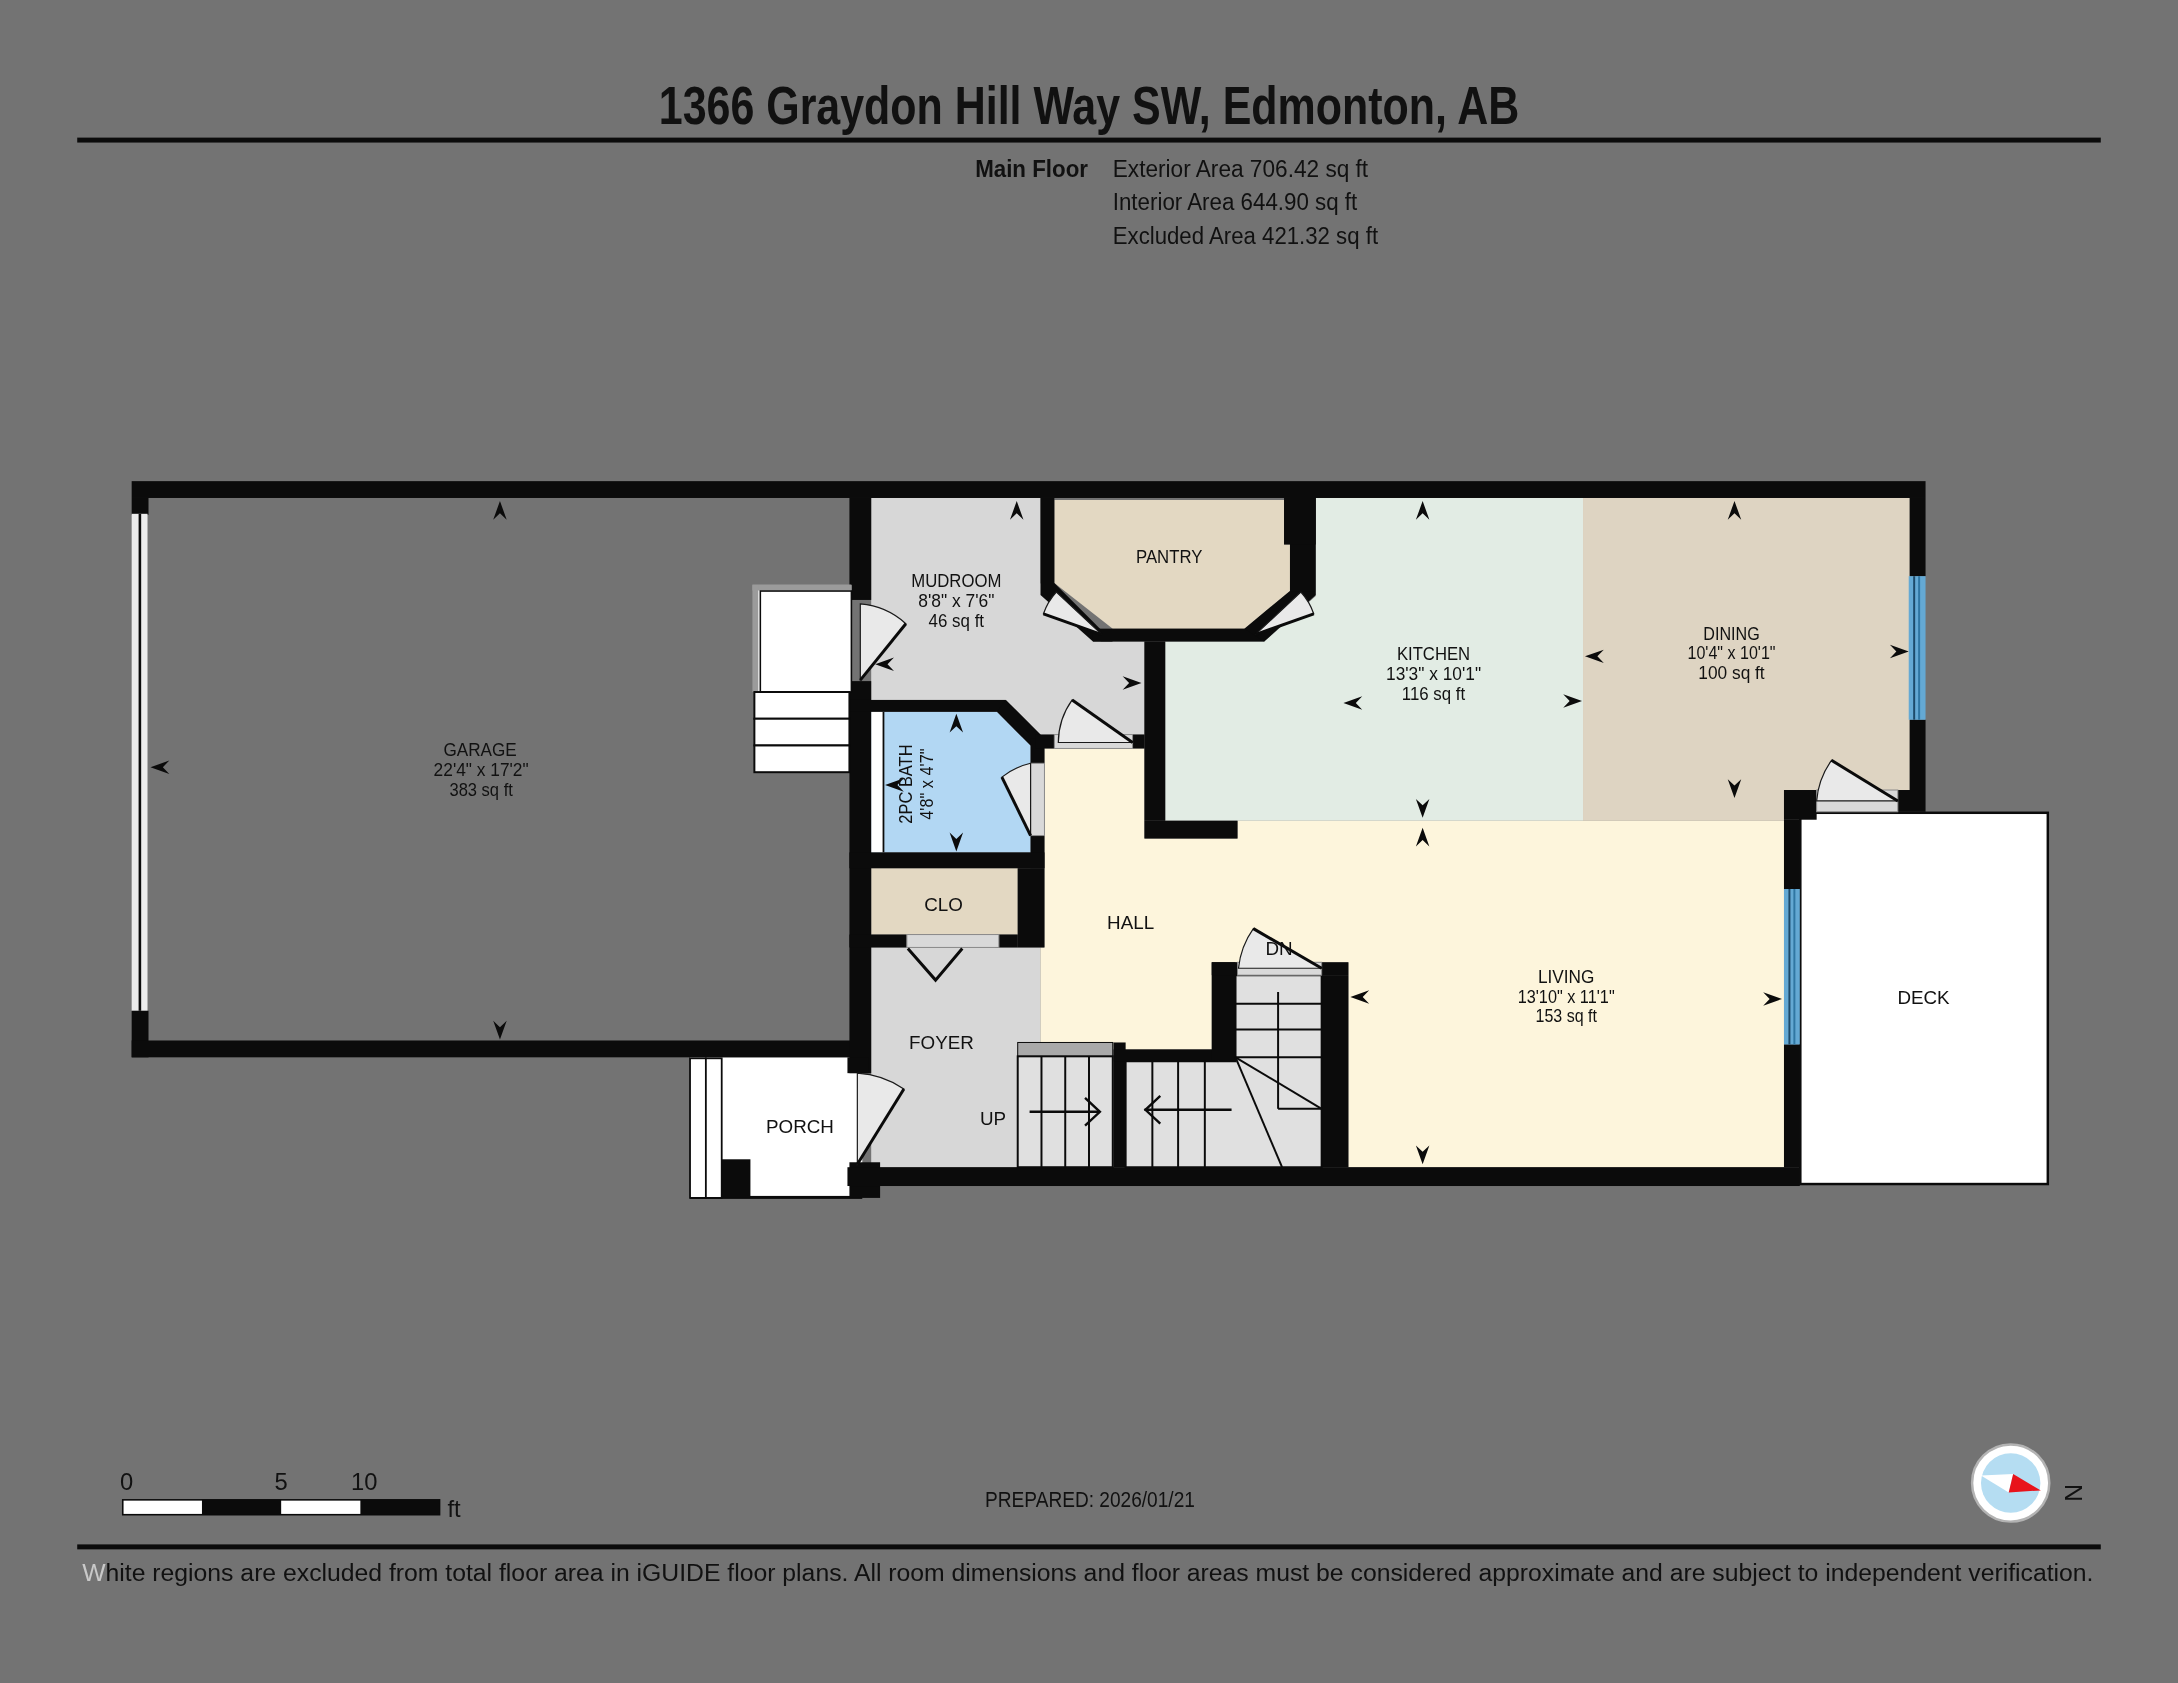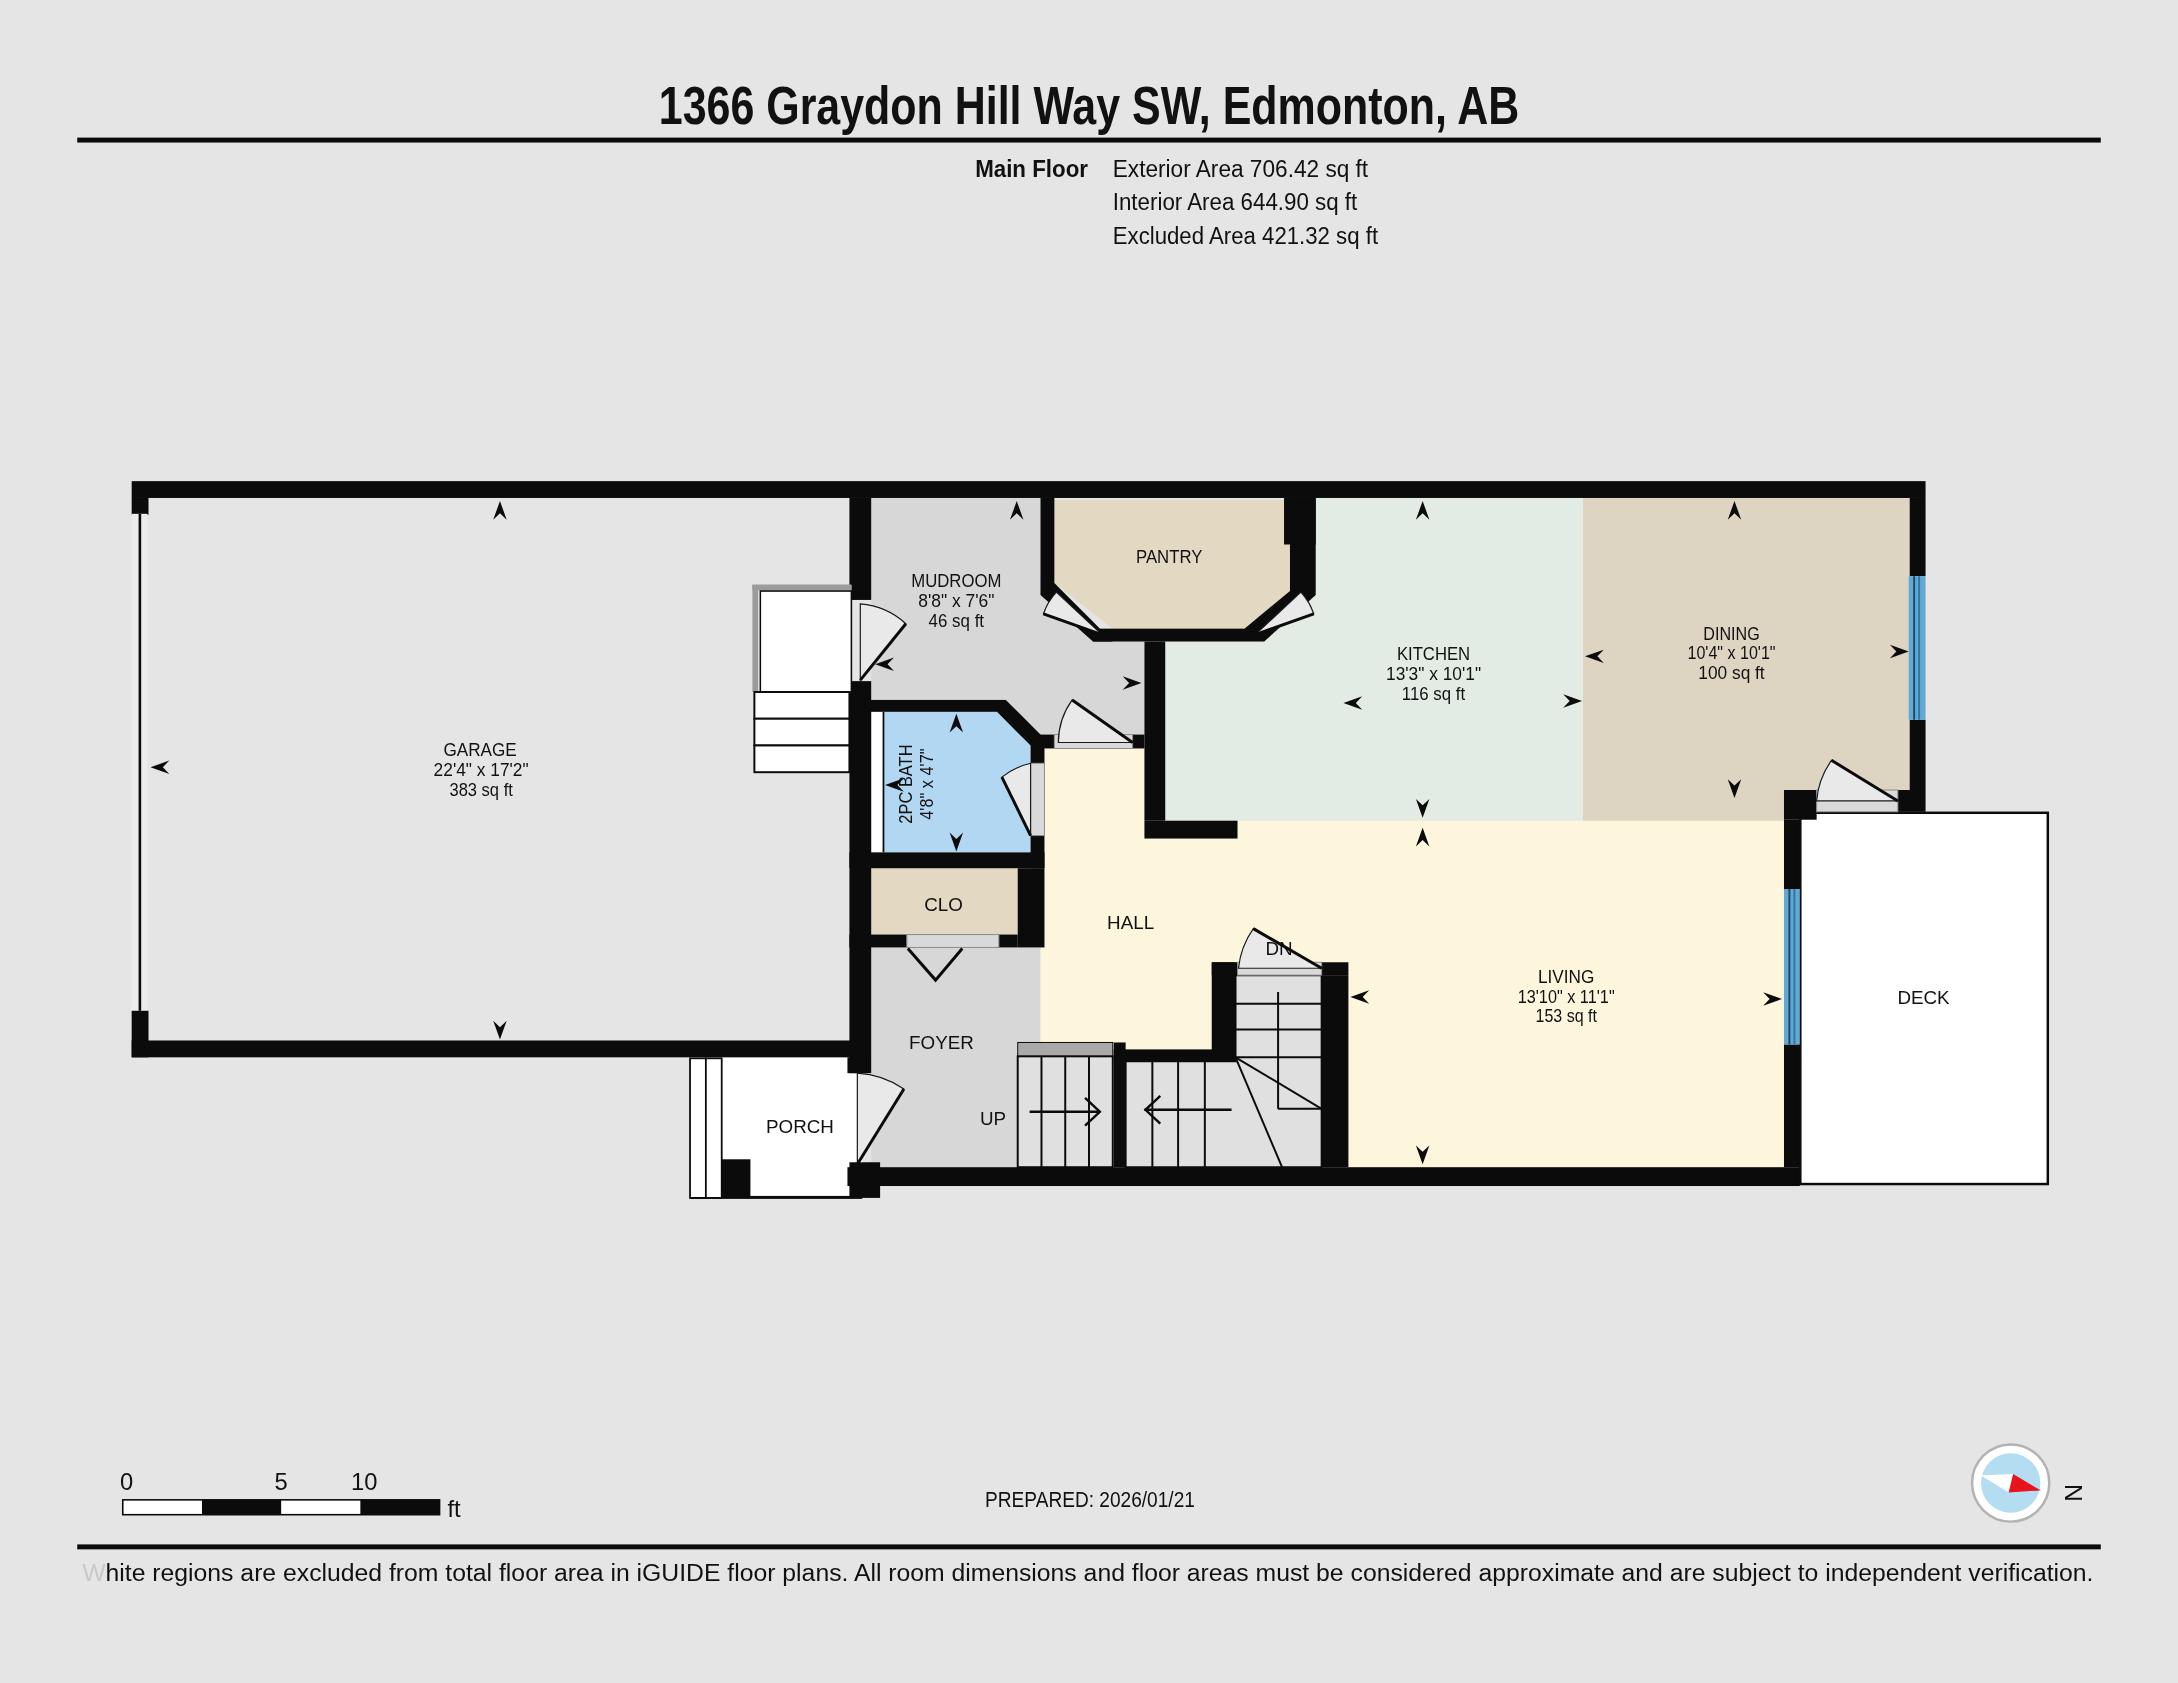--- a/index.html
+++ b/index.html
@@ -1,16 +1,16 @@
 <!DOCTYPE html>
 <html><head>
 <meta charset="utf-8">
 <style>
 html,body{margin:0;padding:0;background:#fff;}
-#page{position:relative;width:2178px;height:1683px;background:#e5e5e5;overflow:hidden;}
+#page{position:relative;width:2178px;height:1683px;background:#737373;overflow:hidden;}
 text{font-family:"Liberation Sans",sans-serif;fill:#111;}
 .lbl{font-size:19px;}
 .wall{fill:#0b0b0b;}
 .leaf{stroke:#0b0b0b;stroke-width:3;fill:none;}
 .pie{fill:#e9e9e9;stroke:#1a1a1a;stroke-width:1.2;}
 .tread{stroke:#0b0b0b;stroke-width:2;fill:none;}
 </style>
 </head>
 <body>
 <div id="page">

